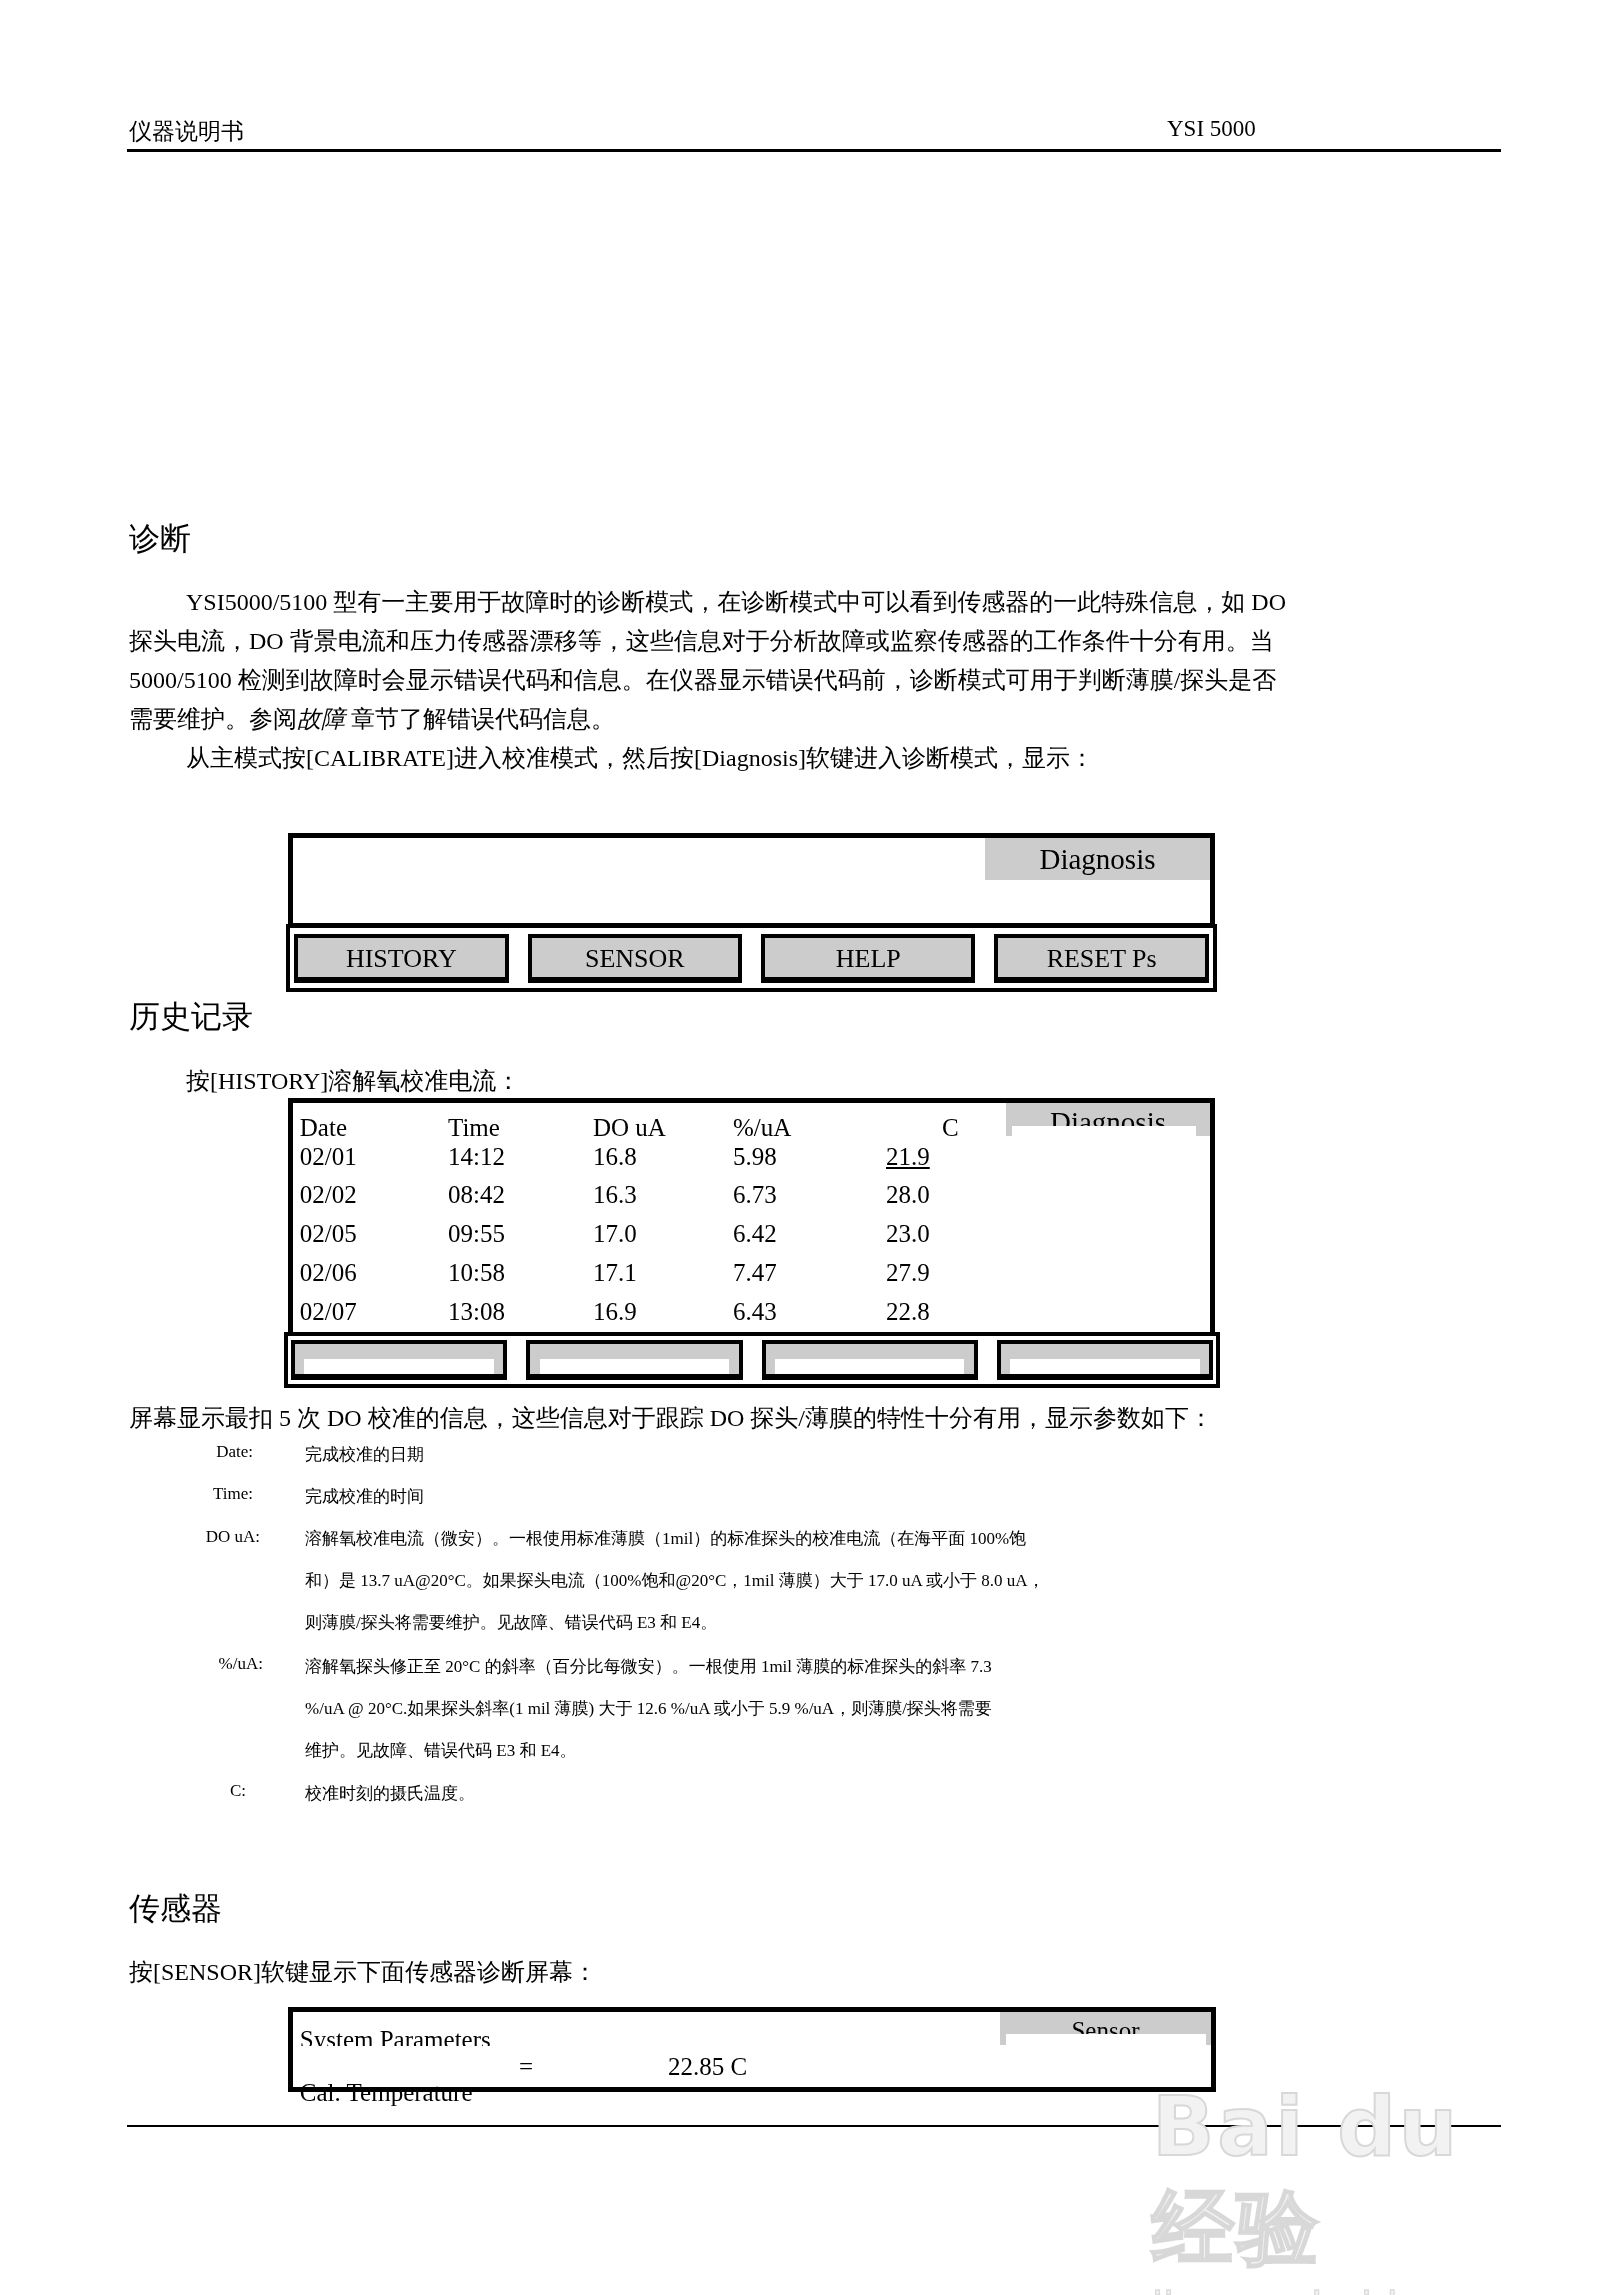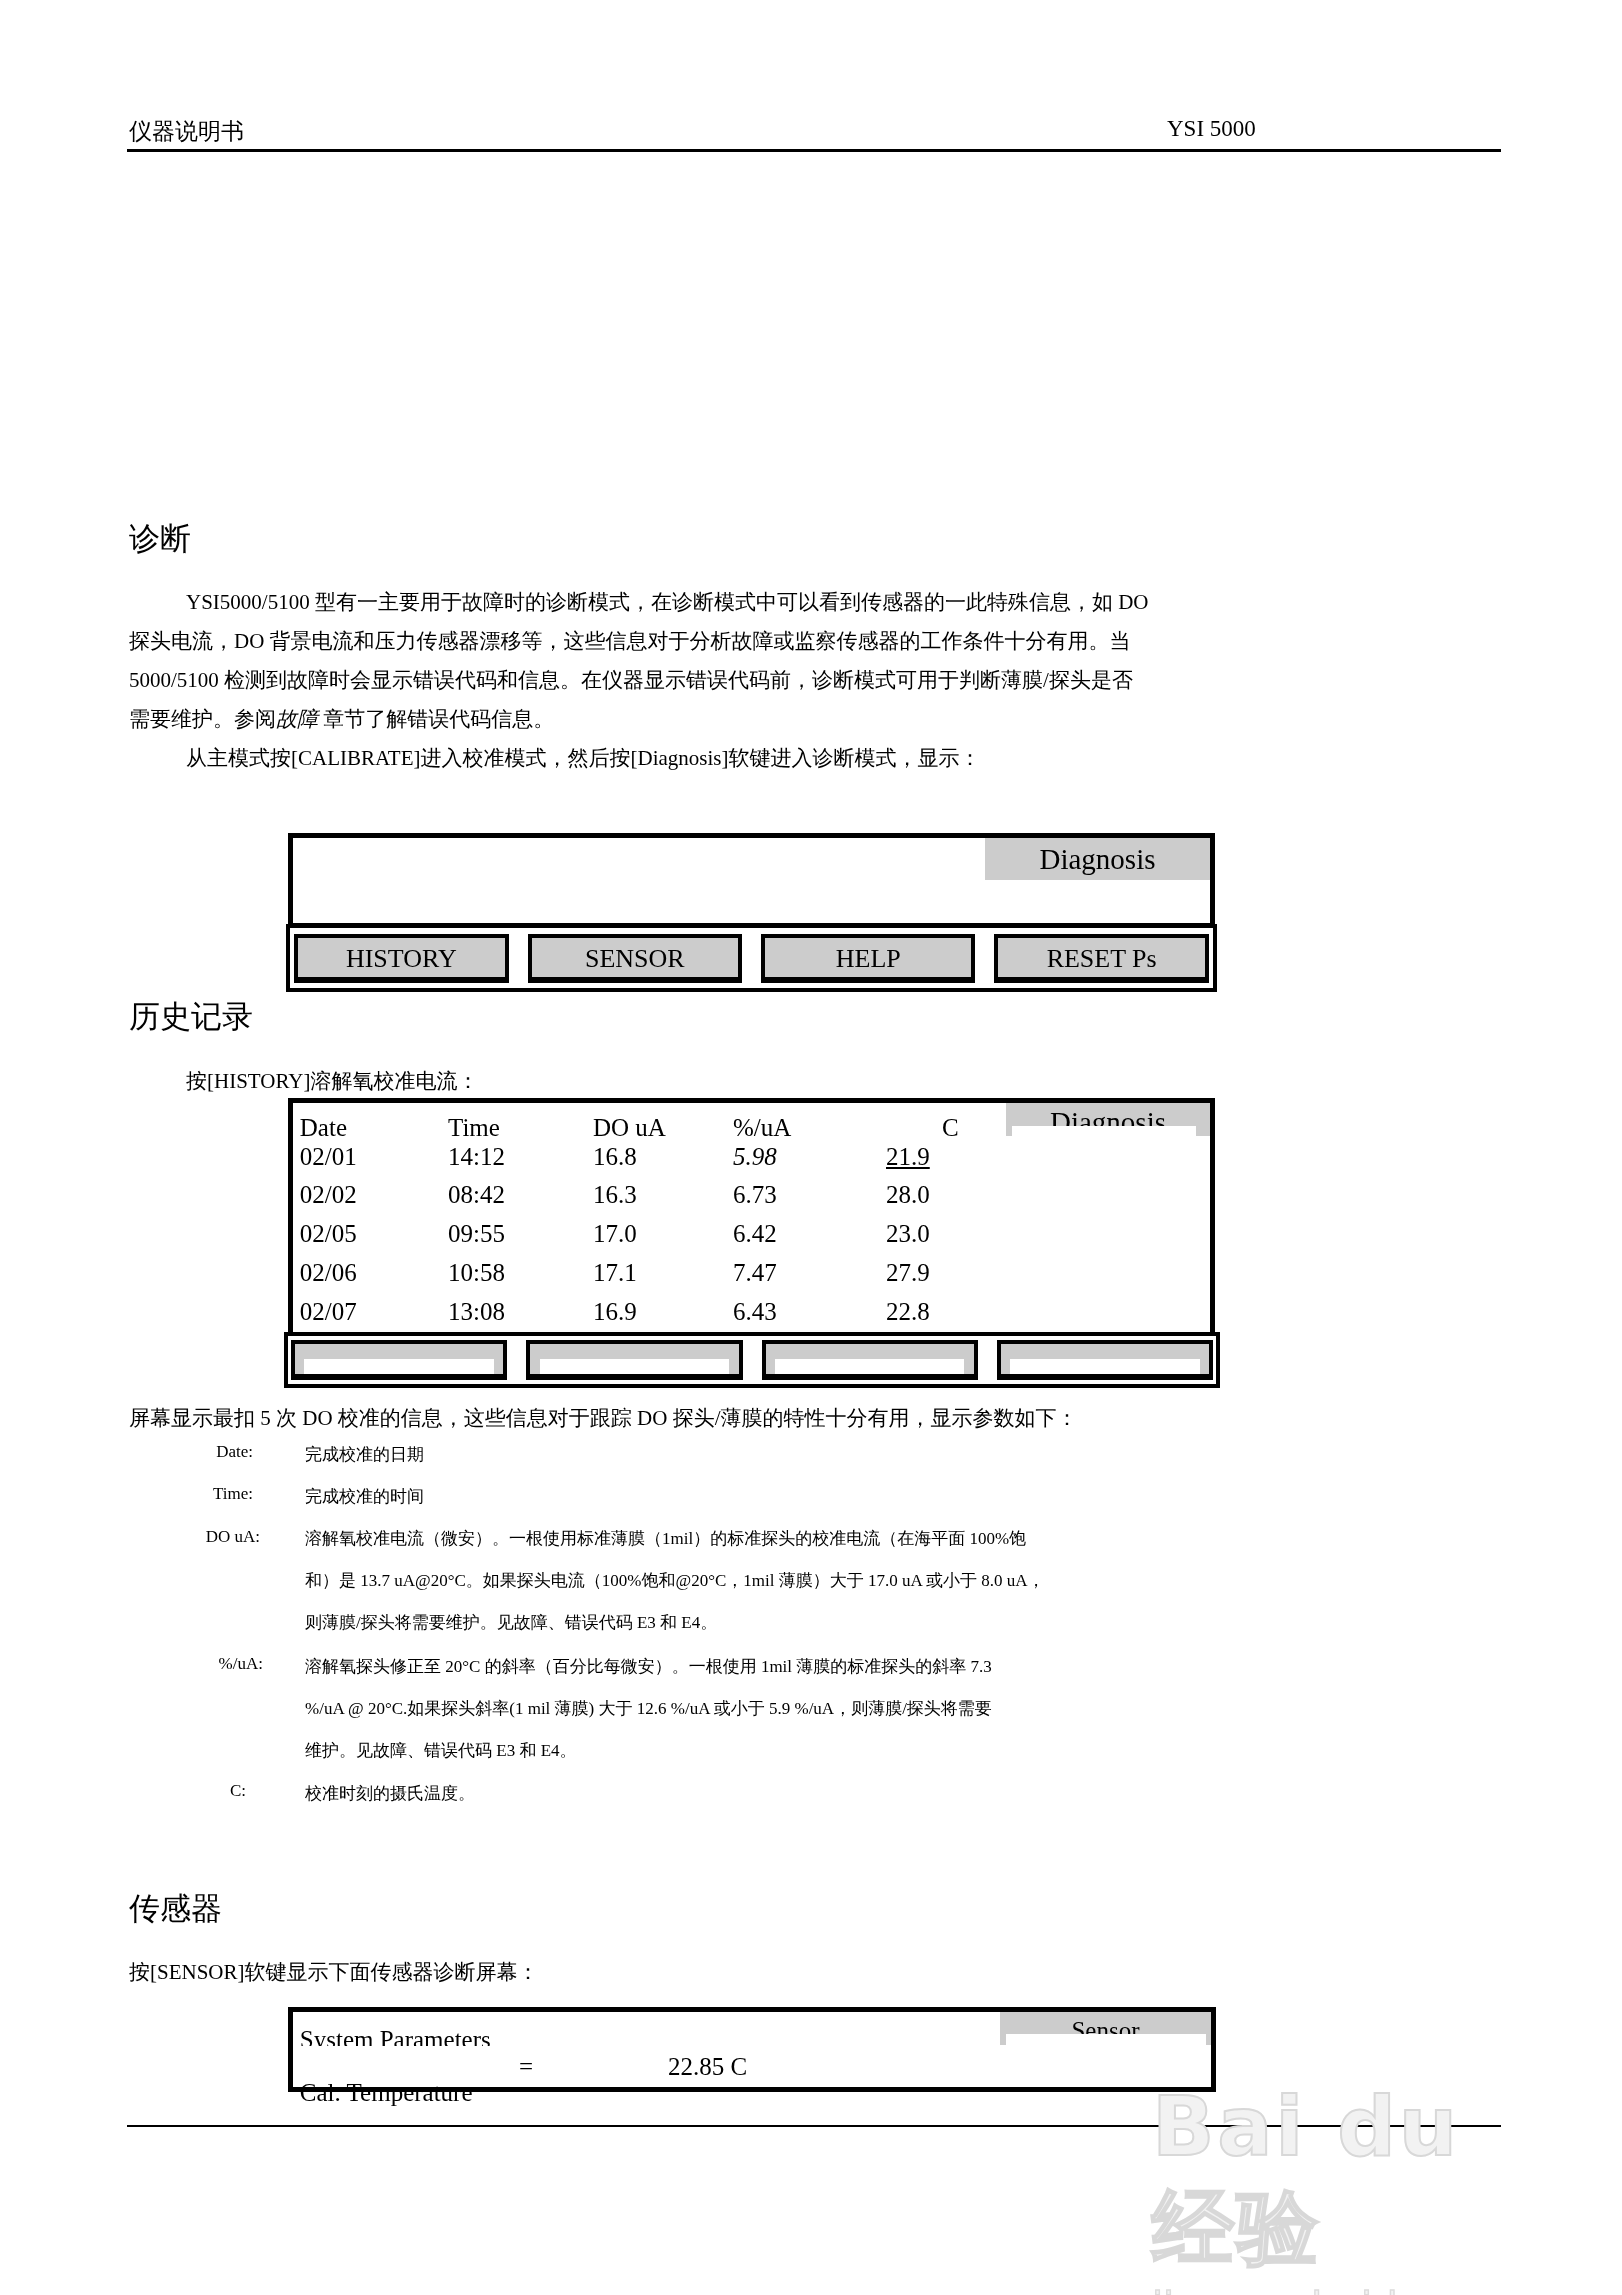--- a/index.html
+++ b/index.html
@@ -7,21 +7,21 @@
     width: 1622px; height: 2295px; position: relative; overflow: hidden;
     font-family: "Liberation Serif", "DejaVu Serif", serif; color: #000;
   }
   .abs { position: absolute; }
   .hdr-left { left: 129px; top: 116px; font-size: 23px; }
   .hdr-right { left: 1167px; top: 116px; font-size: 23px; }
   .hdr-rule { left: 127px; top: 149px; width: 1374px; height: 3.4px; background: #000; }
   .ftr-rule { left: 127px; top: 2125px; width: 1374px; height: 2px; background: #000; }
 
   .h2 { font-size: 31px; left: 129px; }
-  .p { font-size: 21px; line-height: 39px; left: 129px; width: 1372px; text-align: justify; }
+  .p { font-size: 24px; line-height: 39px; left: 129px; width: 1372px; text-align: justify; }
   .p .line { display: block; white-space: nowrap; }
   .indent { padding-left: 57px; }
   .em { font-style: italic; }
 
   
   .screen { border: 5.5px solid #000; background: #fff; box-sizing: border-box; }
   .tag { background: #cccccc; text-align: center; font-size: 29px; }
   .keys { border: 4.1px solid #000; background: #fff; box-sizing: border-box; display: flex; gap: 19px; padding: 5.5px 4.1px; }
   .key { flex: 1; border: 4.1px solid #000; border-top-width: 4.8px; border-bottom-width: 6.1px; background: #cccccc;
          font-size: 26px; text-align: center; position: relative; overflow: hidden; box-sizing: border-box; }
@@ -82,21 +82,21 @@
     <span class="c" style="left:6.8px;">Date</span>
     <span class="c" style="left:155px;">Time</span>
     <span class="c" style="left:300px;">DO uA</span>
     <span class="c" style="left:440px;">%/uA</span>
     <span class="c" style="left:649px;">C</span>
   </div>
   <div class="row" style="top:40px;">
     <span class="c" style="left:6.8px;">02/01</span>
     <span class="c" style="left:155px;">14:12</span>
     <span class="c" style="left:300px;">16.8</span>
-    <span class="c" style="left:440px;font-style:italic;">5.98</span>
+    <span class="c" style="left:440px;">5.98</span>
     <span class="c" style="left:593px;text-decoration:underline;">21.9</span>
   </div>
   <div class="row" style="top:78px;">
     <span class="c" style="left:6.8px;">02/02</span>
     <span class="c" style="left:155px;">08:42</span>
     <span class="c" style="left:300px;">16.3</span>
     <span class="c" style="left:440px;">6.73</span>
     <span class="c" style="left:593px;">28.0</span>
   </div>
   <div class="row" style="top:117px;">

